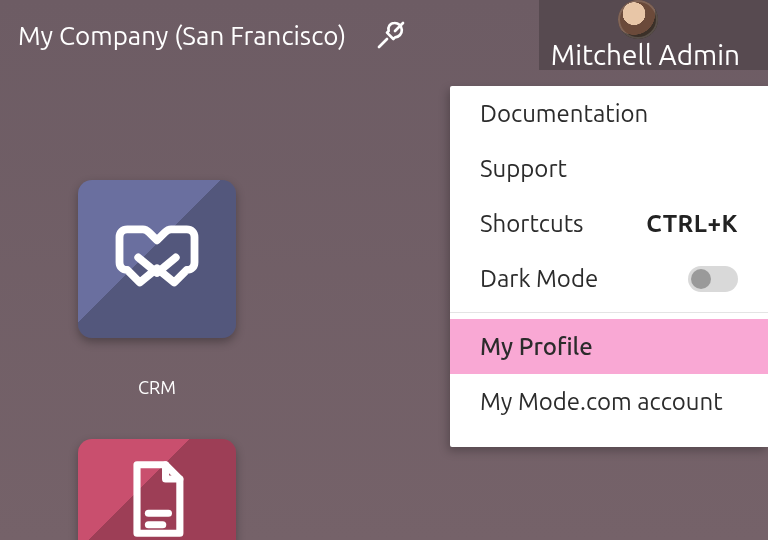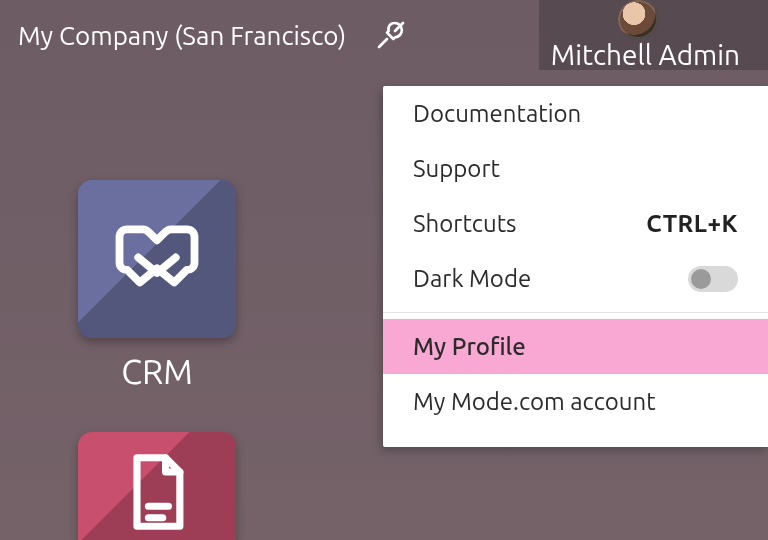--- a/index.html
+++ b/index.html
@@ -10,21 +10,21 @@
   .company { padding-left: 18px; padding-right: 24px; white-space: nowrap; }
   .tools-icon { width: 34px; height: 34px; display: inline-flex; align-items: center; justify-content: center; margin-left: 4px; margin-right: 36px; }
   .user-area { margin-left: auto; display: flex; align-items: center; padding-right: 28px; height: 100%; background: #574a50; padding-left: 12px; cursor: pointer; flex-direction: column; }
   .avatar { width: 40px; height: 40px; border-radius: 50%; background: radial-gradient(circle at 40% 35%, #e8c6a7 0 32%, #6b4a3a 33% 60%, #3b3028 61% 100%); margin-right: 14px; position: relative; overflow: hidden; }
   .avatar::after { content: ""; position: absolute; inset: 0; border-radius: 50%; box-shadow: inset 0 0 0 2px rgba(255,255,255,0.15); }
   .username { font-size: 28px; font-weight: 400; white-space: nowrap; }
 
   .dropdown {
     position: absolute;
     top: 86px; right: 0;
-    width: 385px;
+    width: 318px;
     background: #fff;
     color: #2b2b2b;
     font-size: 24px;
     box-shadow: -2px 4px 10px rgba(0,0,0,0.25);
     border-top-left-radius: 2px;
     border-bottom-left-radius: 2px;
     padding-bottom: 18px;
   }
   .dropdown .item {
     display: flex; align-items: center; justify-content: space-between;
@@ -47,21 +47,21 @@
     width: 158px; height: 158px; border-radius: 14px; display: flex; align-items: center; justify-content: center;
     box-shadow: 0 4px 10px rgba(0,0,0,0.3);
     position: relative;
     overflow: hidden;
   }
   .app-tile.crm { background: #6a6f9f; }
   .app-tile.crm::before {
     content: ""; position: absolute; inset: 0;
     background: linear-gradient(135deg, rgba(0,0,0,0) 0 45%, rgba(0,0,0,0.22) 45% 100%);
   }
-  .app-label { color: #fff; font-size: 34px; font-weight: 400; text-align: center; }
+  .app-label { color: #fff; font-size: 18px; font-weight: 400; text-align: center; margin-top: 25px; }
 
   .app-tile.doc { background: #c94f6e; width: 158px; height: 120px; border-bottom-left-radius: 0; border-bottom-right-radius: 0; margin-top: 28px; }
   .app-tile.doc::before {
     content: ""; position: absolute; inset: 0;
     background: linear-gradient(135deg, rgba(0,0,0,0) 0 40%, rgba(0,0,0,0.22) 40% 100%);
   }
 
   svg { display: block; }
 </style>
 </head>

